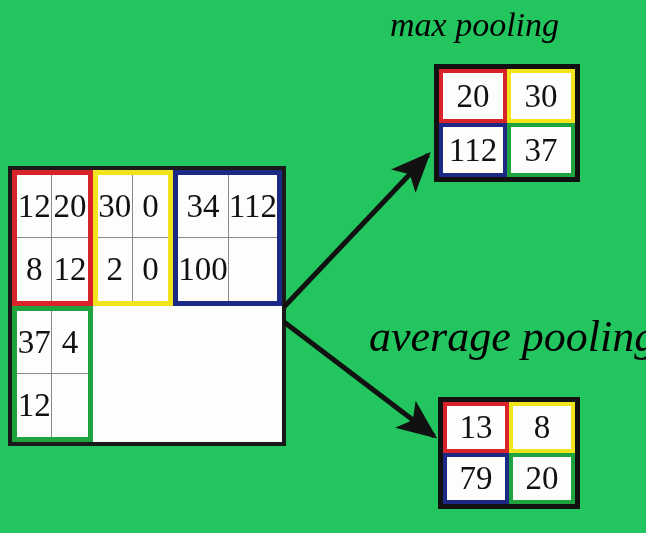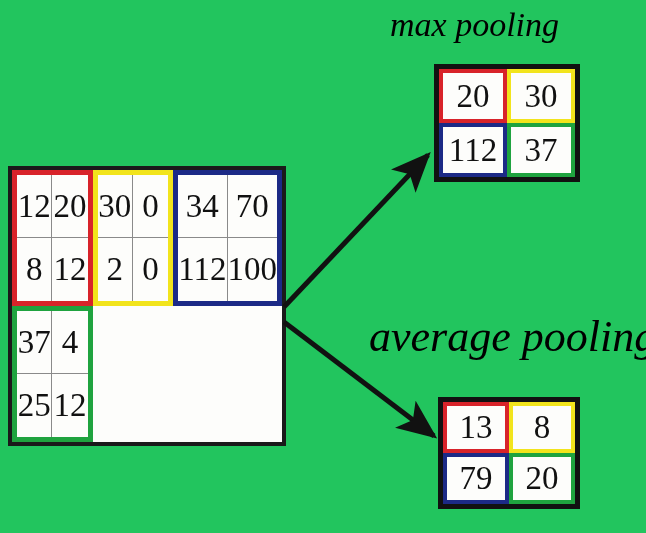--- a/index.html
+++ b/index.html
@@ -138,29 +138,27 @@
 
     <div class="quadrant" id="quad-tr" style="border-color: rgb(242, 228, 28);">
       <div class="cell">30</div>
       <div class="cell">0</div>
       <div class="cell">2</div>
       <div class="cell">0</div>
     </div>
 
     <div class="quadrant" id="quad-bl" style="border-color: rgb(28, 42, 134); font-family: Liberation Serif, serif;">
       <div class="cell">34</div>
-      <div class="cell">70</div>
       <div class="cell">112</div>
       <div class="cell">100</div>
     </div>
 
     <div class="quadrant" id="quad-br" style="border-color: rgb(31, 163, 63);">
       <div class="cell">37</div>
       <div class="cell">4</div>
-      <div class="cell">25</div>
       <div class="cell">12</div>
     </div>
   </div>
 
   <div class="matrix pool-matrix" id="max-pooling-matrix">
     <div class="cell" id="maxc0" style="border-color: rgb(216, 35, 42);">20</div>
     <div class="cell" id="maxc1" style="border-color: rgb(242, 228, 28);">30</div>
     <div class="cell" id="maxc2" style="border-color: rgb(28, 42, 134);">112</div>
     <div class="cell" id="maxc3" style="border-color: rgb(31, 163, 63);">37</div>
   </div>

